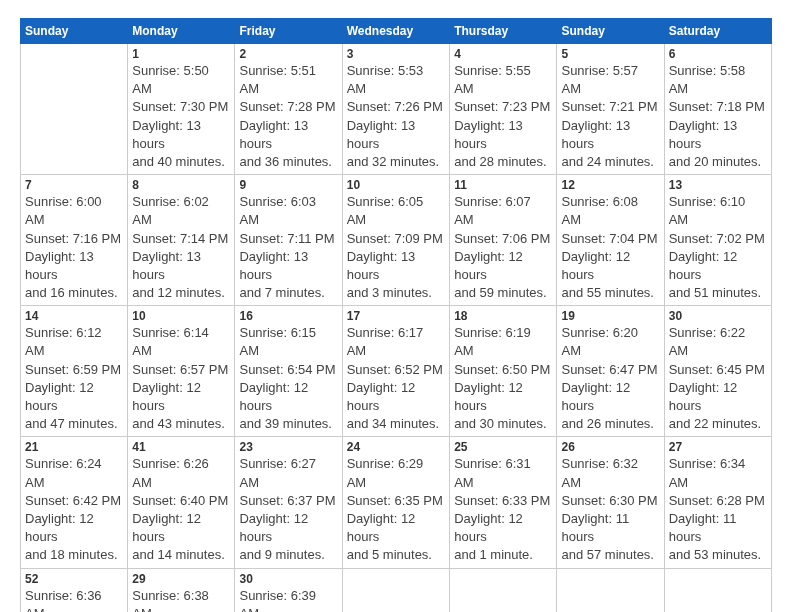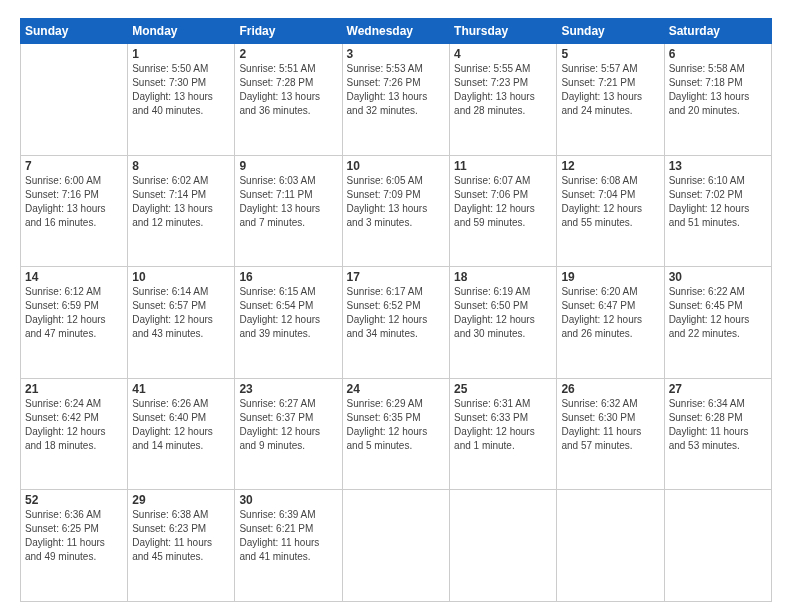--- a/index.html
+++ b/index.html
@@ -75,21 +75,21 @@
       color: #333;
       height: 78px;
     }
     .day-num {
       font-size: 12px;
       font-weight: bold;
       display: block;
       margin-bottom: 1px;
     }
     .day-info {
-      font-size: 10px;
+      font-size: 13px;
       line-height: 1.4;
       color: #444;
     }
     .empty-cell {
       background: #fff;
     }
   </style>
 </head>
 <body>
 

